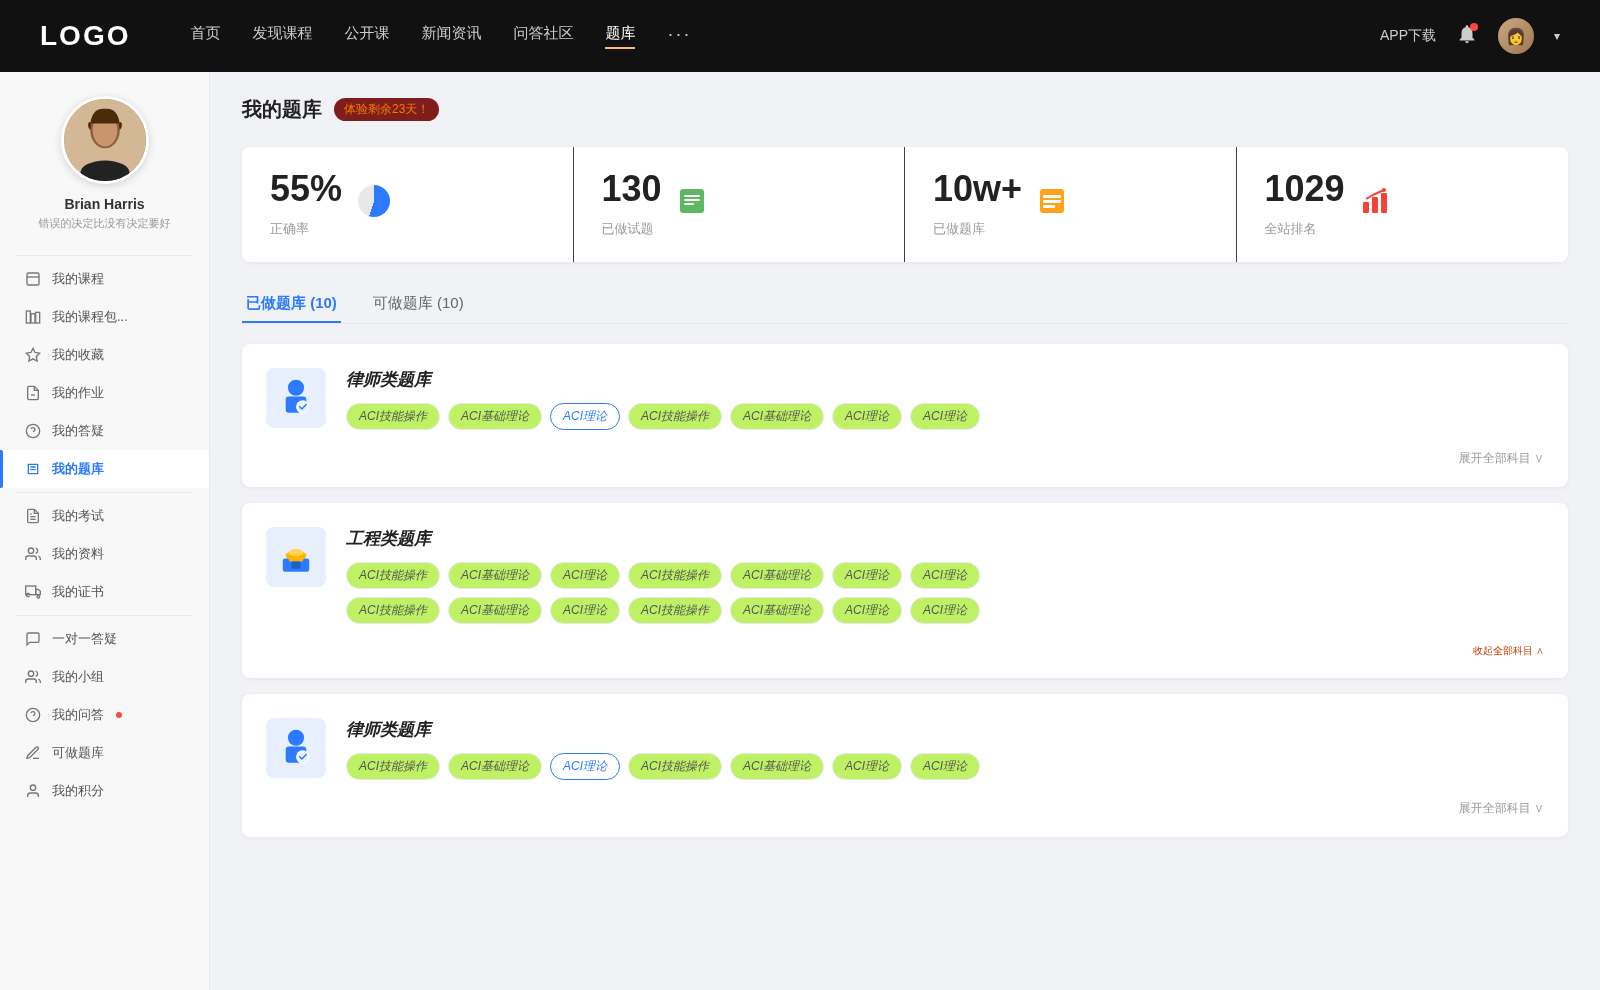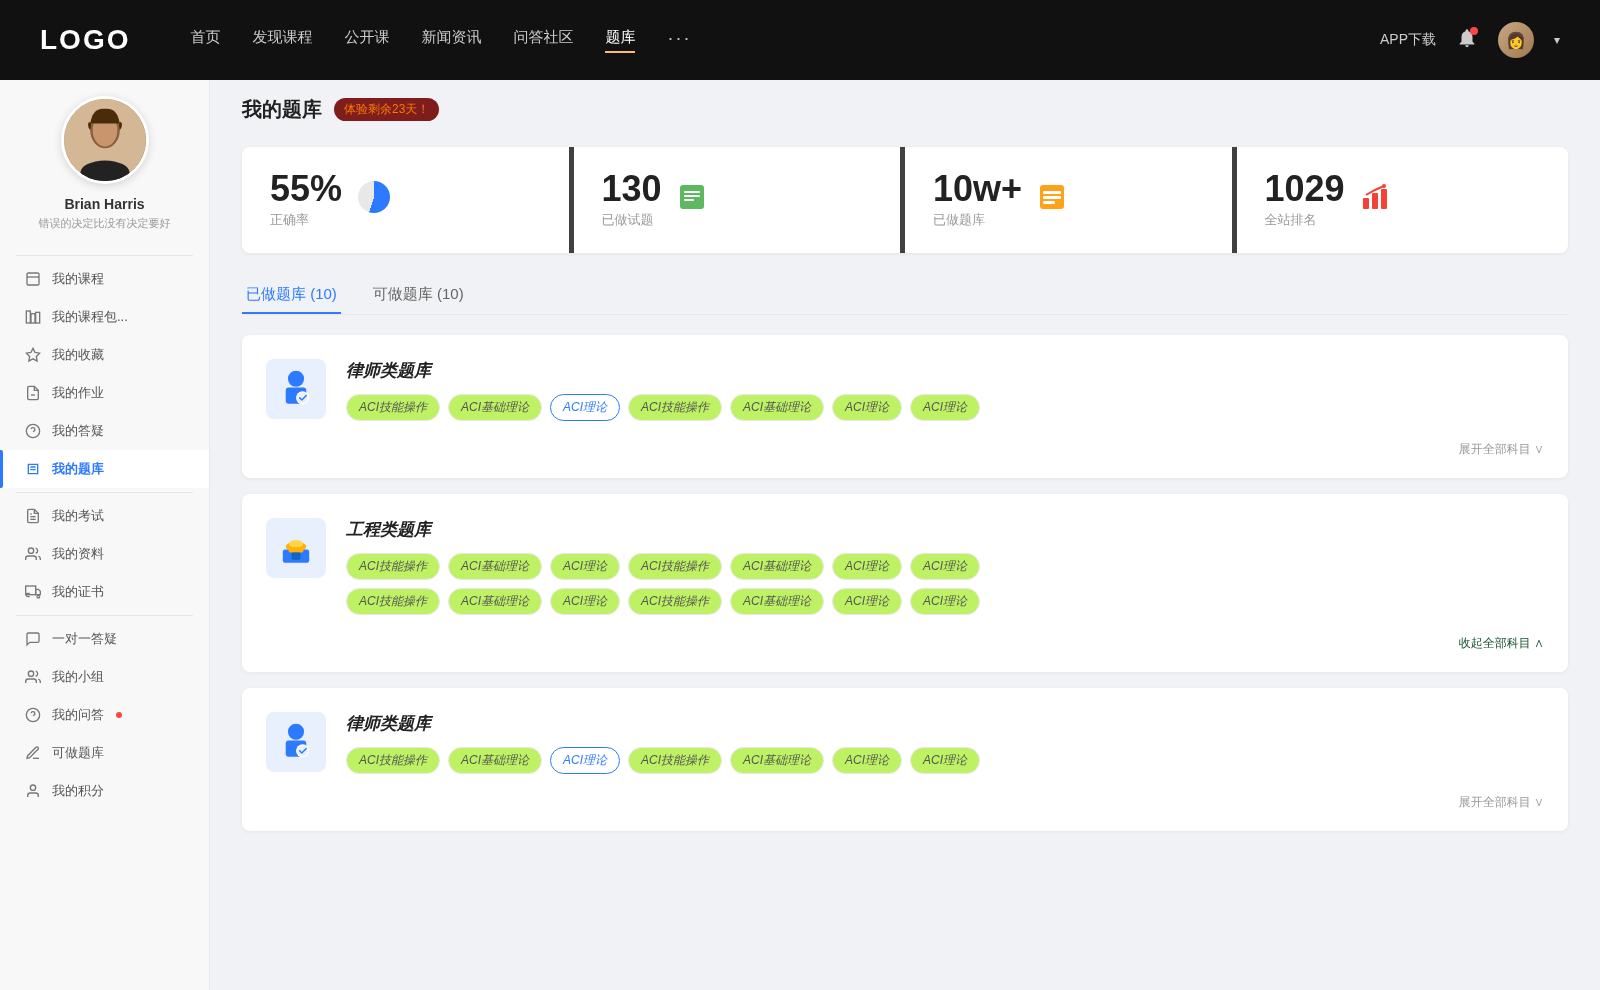--- a/index.html
+++ b/index.html
@@ -1,20 +1,20 @@
 <!DOCTYPE html>
 <html><head>
   <meta charset="utf-8">
   <style>
     * { box-sizing: border-box; margin: 0; padding: 0; }
     body { font-family: -apple-system, BlinkMacSystemFont, "PingFang SC", "Microsoft YaHei", sans-serif; background: #f0f2f5; min-height: 990px; }
 
     
     .navbar {
-      background: #111; height: 80px; display: flex; align-items: center;
+      background: #111; height: 72px; display: flex; align-items: center;
       padding: 0 40px; position: fixed; top: 0; left: 0; right: 0; z-index: 100;
     }
     .nav-logo { color: #fff; font-size: 28px; font-weight: 900; letter-spacing: 2px; margin-right: 60px; }
     .nav-links { display: flex; gap: 32px; flex: 1; }
     .nav-link { color: #ccc; font-size: 15px; cursor: pointer; text-decoration: none; padding-bottom: 4px; }
     .nav-link.active { color: #fff; border-bottom: 2px solid #fdba74; }
     .nav-right { display: flex; align-items: center; gap: 20px; }
     .nav-app-dl { color: #ccc; font-size: 14px; cursor: pointer; }
     .nav-bell { position: relative; cursor: pointer; }
     .nav-bell svg { width: 22px; height: 22px; fill: #ccc; }
@@ -75,34 +75,34 @@
     }
 
     
     .stats-row {
       display: grid; grid-template-columns: repeat(4, 1fr);
       gap: 0; background: #fff; border-radius: 8px; margin-bottom: 24px;
       box-shadow: 0 1px 4px rgba(0,0,0,0.06);
     }
     .stat-card {
       padding: 24px 28px; display: flex; align-items: center; gap: 16px;
-      border-right: 5px solid #404040;
+      border-right: 1px solid #404040;
     }
     .stat-card:last-child { border-right: none; }
     .stat-value { font-size: 36px; font-weight: 700; color: #222; line-height: 1; }
-    .stat-label { font-size: 13px; color: #999; margin-top: 4px; }
+    .stat-label { font-size: 13px; color: #999; margin-top: 13px; }
     .stat-icon { font-size: 28px; }
 
     
     .tabs-row { display: flex; gap: 0; margin-bottom: 20px; border-bottom: 1px solid #e8e8e8; }
     .tab-item {
       padding: 8px 4px; margin-right: 28px; font-size: 15px; color: #666;
       cursor: pointer; border-bottom: 2px solid transparent; transition: all 0.2s;
     }
-    .tab-item.active { color: #2b7aff; border-bottom: 2px solid #2b7aff; font-weight: 400; }
+    .tab-item.active { color: #2b7aff; border-bottom: 2px solid #2b7aff; font-weight: 700; }
 
     
     .bank-card {
       background: #fff; border-radius: 8px; padding: 24px 24px 16px;
       margin-bottom: 16px; box-shadow: 0 1px 4px rgba(0,0,0,0.06);
     }
     .bank-card-header { display: flex; align-items: flex-start; gap: 20px; margin-bottom: 16px; }
     .bank-icon {
       width: 60px; height: 60px; background: #e8f0fe; border-radius: 8px;
       display: flex; align-items: center; justify-content: center; flex-shrink: 0;
@@ -116,21 +116,21 @@
       background: #bef264; color: #555; cursor: pointer; border: 1px solid #e8e8e8;
       white-space: nowrap;
     }
     .tag.active-tag { background: #fff; color: #2b7aff; border: 1.5px solid #2b7aff; border-radius: 14px; }
     .expand-link {
       color: #999; font-size: 12px; cursor: pointer; text-align: right;
       padding: 4px 0; display: flex; align-items: center; justify-content: flex-end; gap: 2px;
     }
     .tags-row2 { display: flex; flex-wrap: wrap; gap: 8px; margin-top: 8px; }
     .collapse-link {
-      color: #14532d; font-size: 12px; cursor: pointer; text-align: right;
+      color: #c2410c; font-size: 10px; cursor: pointer; text-align: right;
       display: flex; align-items: center; justify-content: flex-end; gap: 2px; padding: 4px 0;
     }
 
     
     .pie-icon {
       width: 32px; height: 32px; border-radius: 50%;
       background: conic-gradient(#2b7aff 0deg 198deg, #e8e8e8 198deg 360deg);
       display: inline-block; flex-shrink: 0;
     }
   </style>

